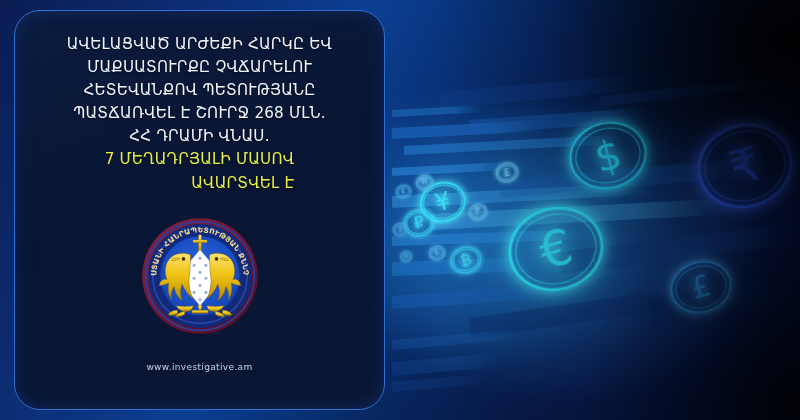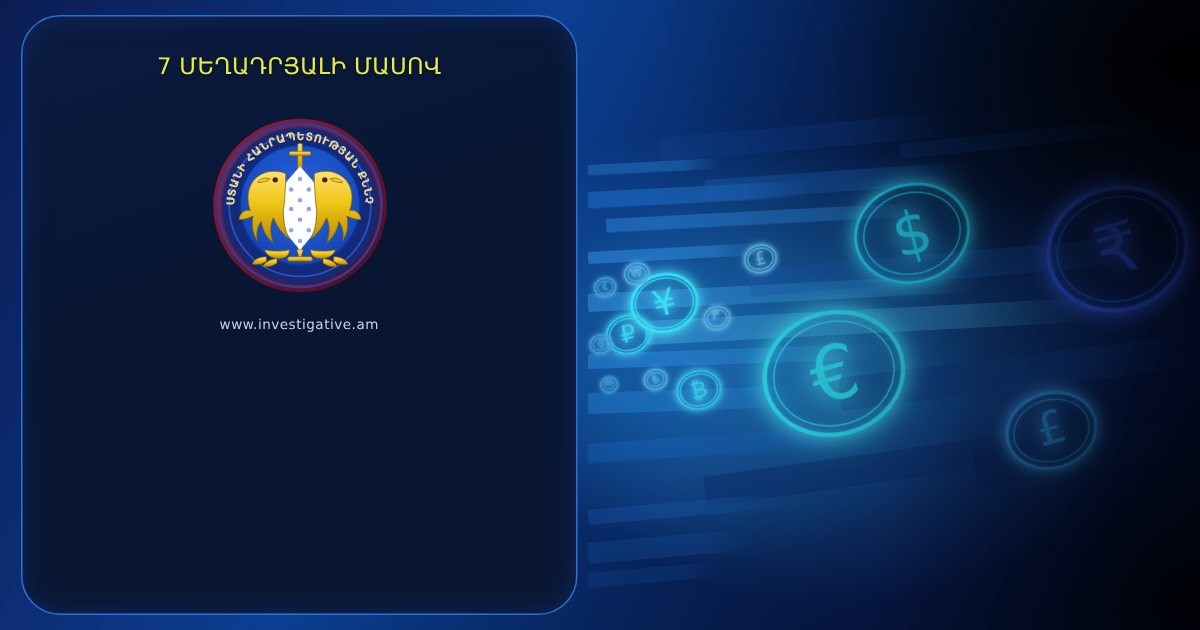--- a/index.html
+++ b/index.html
@@ -136,21 +136,21 @@
   
   .emblem-wrap {
     margin-top: 22px;
     width: 118px;
     height: 118px;
     position: relative;
   }
   .emblem { display: block; width: 118px; height: 118px; }
 
   .site {
-    margin-top: 16px;
+    margin-top: 27px;
     color: #c6d2e8;
     font-size: 9px;
     letter-spacing: 0.35px;
     text-align: center;
   }
 </style>
 </head>
 <body>
 
 <div id="poster">
@@ -247,22 +247,30 @@
         <span class="ring-outer" style="border-width: 0.9px; border-color: rgb(58, 150, 205); box-shadow: rgb(85, 174, 224) 0px 0px 1.68px, rgba(85, 174, 224, 0.4) 0px 0px 1.2px inset;"></span>
         <span class="ring-inner" style="inset: 2px; border-width: 0.8px; border-color: rgb(58, 150, 205); opacity: 0.85;"></span>
         <span class="sym">₪</span>
       </div>
     </div>
   <div class="vignette"></div>
 
   <div class="card">
     <div class="card-inner">
 
+      <div class="headline" id="headline">
+          <span class="ln">ԱՎԵԼԱՑՎԱԾ ԱՐԺԵՔԻ ՀԱՐԿԸ ԵՎ</span>
+          <span class="ln">ՄԱՔՍԱՏՈՒՐՔԸ ՉՎՃԱՐԵԼՈՒ</span>
+          <span class="ln">ՀԵՏԵՎԱՆՔՈՎ ՊԵՏՈՒԹՅԱՆԸ</span>
+          <span class="ln">ՊԱՏՃԱՌՎԵԼ Է ՇՈՒՐՋ 268 ՄԼՆ.</span>
+          <span class="ln">ՀՀ ԴՐԱՄԻ ՎՆԱՍ.</span>
+        </div>
       <div class="subline" id="subline">
           <span class="ln">7 ՄԵՂԱԴՐՅԱԼԻ ՄԱՍՈՎ</span>
+          <span class="ln">ԱՎԱՐՏՎԵԼ Է</span>
         </div>
 
       <div class="emblem-wrap">
         <svg class="emblem" viewBox="0 0 200 200">
           <defs>
             <radialGradient id="fieldGrad" cx="50%" cy="42%" r="62%">
               <stop offset="0%" stop-color="#2a63dd"></stop>
               <stop offset="70%" stop-color="#1a4fc4"></stop>
               <stop offset="100%" stop-color="#133fa6"></stop>
             </radialGradient>

